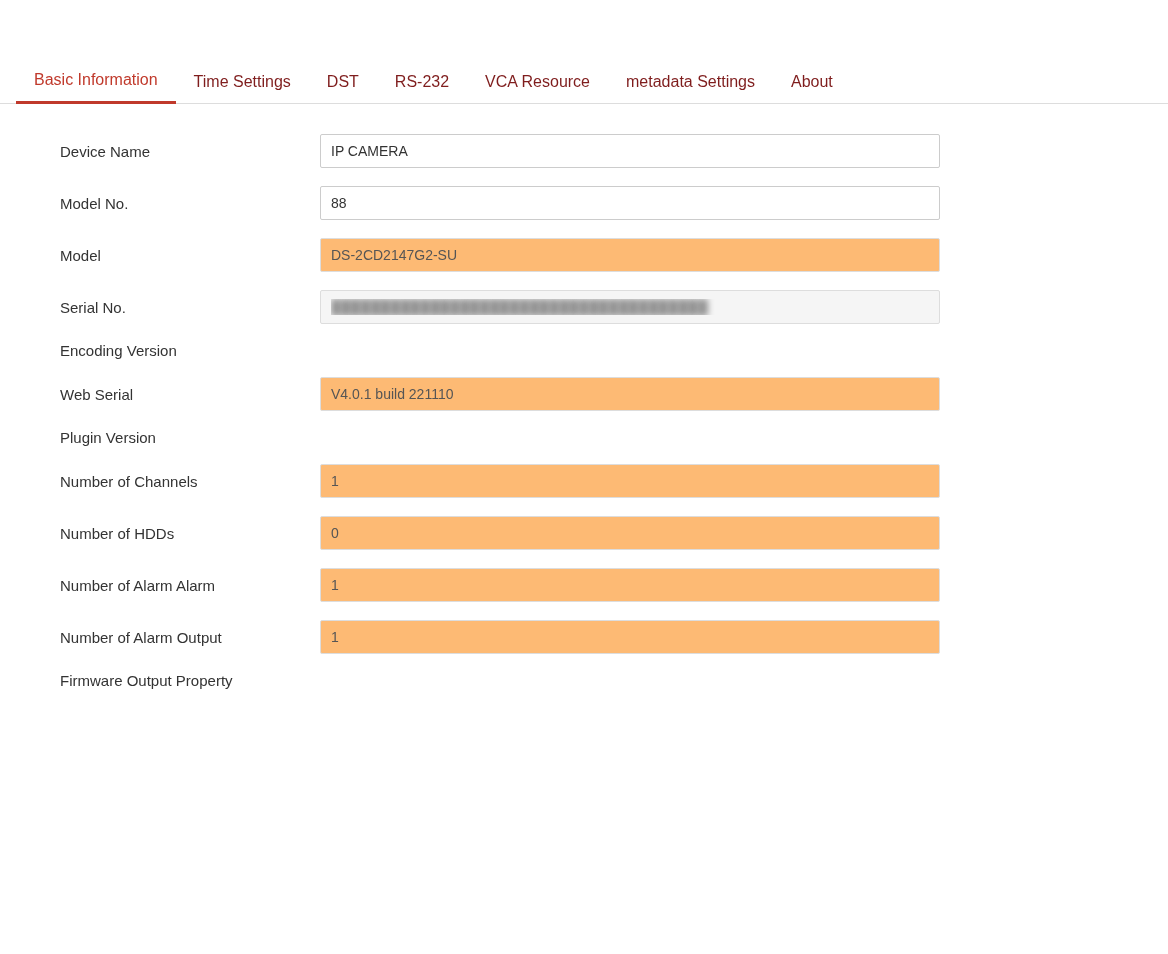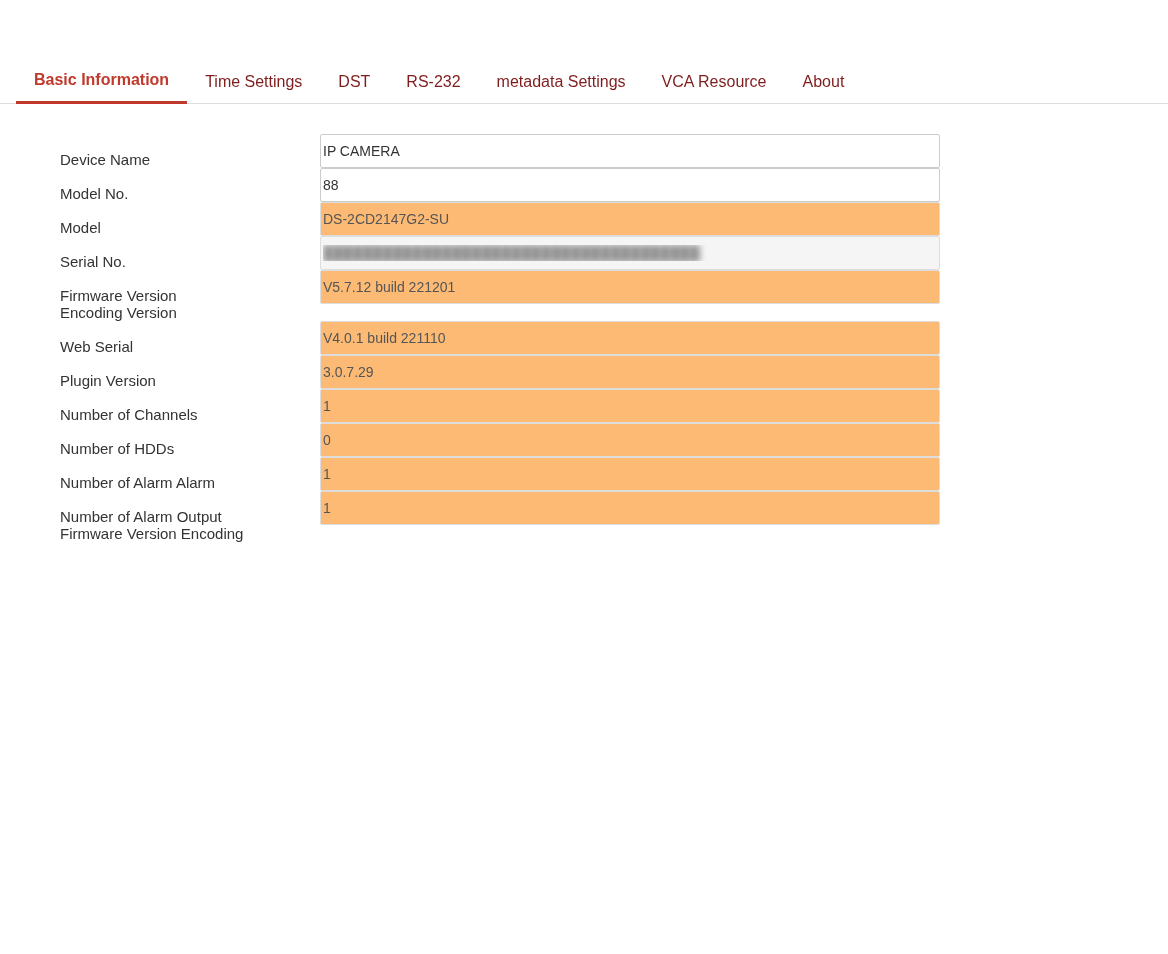--- a/index.html
+++ b/index.html
@@ -31,50 +31,51 @@
       cursor: pointer;
       font-size: 16px;
       color: #7f1d1d;
       white-space: nowrap;
       position: relative;
       bottom: 0;
     }
 
     .nav-tab.active {
       color: #c0392b;
-      font-weight: bold;
+      font-weight: normal;
       border-bottom: 3px solid #c0392b;
       margin-bottom: -1px;
     }
 
     
     .content {
       padding: 30px 60px;
     }
 
     .form-row {
       display: flex;
-      align-items: flex-end;
+      align-items: center;
+      margin-bottom: 18px;
     }
 
     .form-label {
       width: 260px;
       font-size: 15px;
       color: #333;
       flex-shrink: 0;
     }
 
     .form-value {
       flex: 1;
       max-width: 620px;
     }
 
     .form-input {
       width: 100%;
-      padding: 8px 2px;
+      padding: 8px 10px;
       border: 1px solid #ccc;
       background: #fff;
       font-size: 14px;
       color: #333;
       border-radius: 2px;
     }
 
     .form-input.readonly {
       background: #fdba74;
       border: 1px solid #ddd;
@@ -96,22 +97,22 @@
       background: #f5f5f5;
     }
   </style></head>
 <body>
 
 <nav class="nav-tabs">
 <div class="nav-tab active">Basic Information</div>
     <div class="nav-tab">Time Settings</div>
     <div class="nav-tab">DST</div>
     <div class="nav-tab">RS-232</div>
+    <div class="nav-tab">VCA Resource</div>
     <div class="nav-tab">metadata Settings</div>
-    <div class="nav-tab">VCA Resource</div>
     <div class="nav-tab">About</div>
   </nav>
 
 <main class="content">
 <div class="form-row">
       <div class="form-label">Device Name</div>
       <div class="form-value"><input type="text" class="form-input" value="IP CAMERA" style=""></div>
     </div>
     <div class="form-row">
       <div class="form-label">Model No.</div>
@@ -119,46 +120,41 @@
     </div>
     <div class="form-row">
       <div class="form-label">Model</div>
       <div class="form-value"><input type="text" readonly="" class="form-input readonly" value="DS-2CD2147G2-SU" style=""></div>
     </div>
     <div class="form-row">
       <div class="form-label">Serial No.</div>
       <div class="form-value"><input type="text" readonly="" class="form-input blurred" value="██████████████████████████████████████" style=""></div>
     </div>
     <div class="form-row">
-      <div class="form-label">Firmware Version</div>
-      <div class="form-value"><input type="text" readonly="" class="form-input readonly" value="V5.7.12 build 221201" style=""></div>
-    </div>
-    <div class="form-row">
       <div class="form-label">Encoding Version</div>
     </div>
     <div class="form-row">
       <div class="form-label">Web Serial</div>
       <div class="form-value"><input type="text" readonly="" class="form-input readonly" value="V4.0.1 build 221110" style=""></div>
     </div>
     <div class="form-row">
       <div class="form-label">Plugin Version</div>
-      <div class="form-value"><input type="text" readonly="" class="form-input readonly" value="3.0.7.29" style=""></div>
     </div>
     <div class="form-row">
       <div class="form-label">Number of Channels</div>
       <div class="form-value"><input type="text" readonly="" class="form-input readonly" value="1" style=""></div>
     </div>
     <div class="form-row">
       <div class="form-label">Number of HDDs</div>
       <div class="form-value"><input type="text" readonly="" class="form-input readonly" value="0" style=""></div>
     </div>
     <div class="form-row">
       <div class="form-label">Number of Alarm Alarm</div>
       <div class="form-value"><input type="text" readonly="" class="form-input readonly" value="1" style=""></div>
     </div>
     <div class="form-row">
       <div class="form-label">Number of Alarm Output</div>
       <div class="form-value"><input type="text" readonly="" class="form-input readonly" value="1" style=""></div>
     </div>
     <div class="form-row">
-      <div class="form-label">Firmware Version Encoding</div>
+      <div class="form-label">Firmware Output Property</div>
     </div>
   </main>
 
 </body></html>

